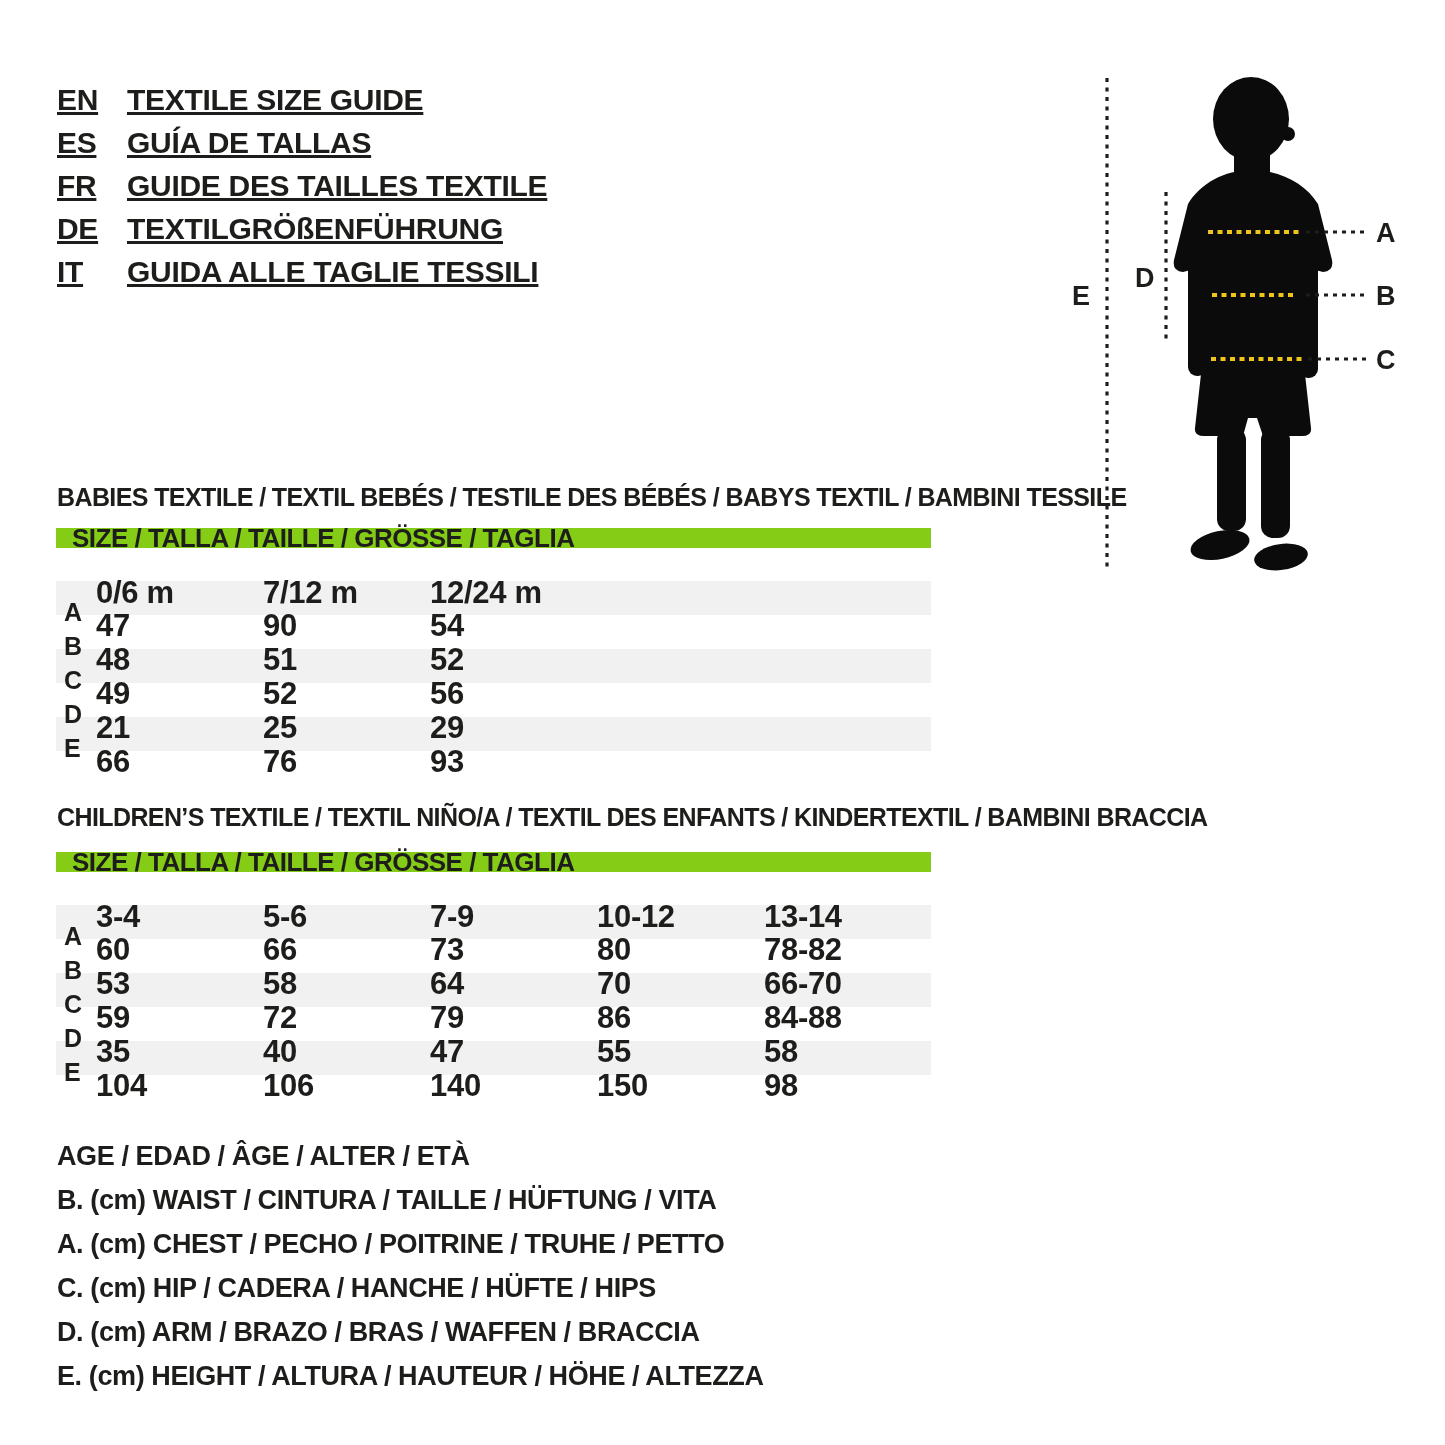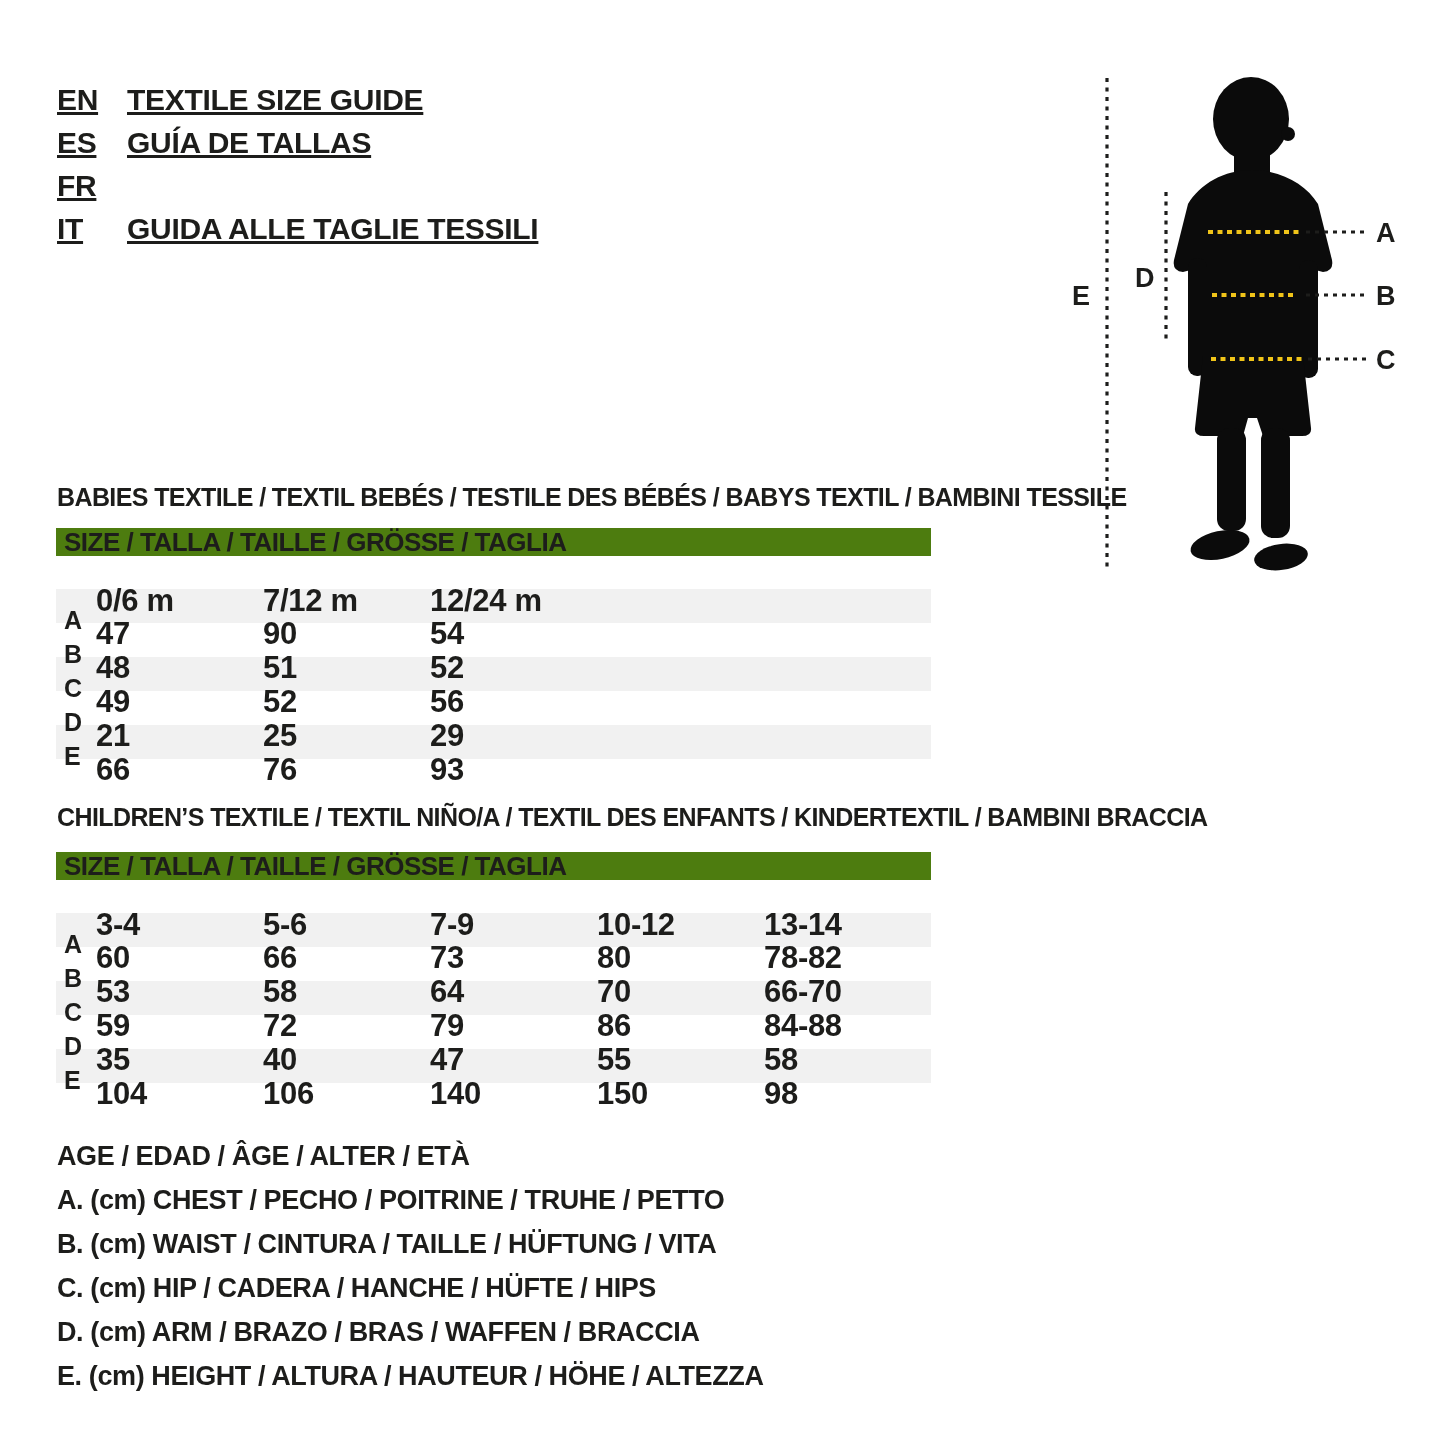--- a/index.html
+++ b/index.html
@@ -27,23 +27,23 @@
     font-size:25px; letter-spacing:-0.6px; white-space:nowrap;
   }
   #babies-heading   { top:483px; }
   #children-heading { top:803px; }
 
   
   .size-table { position:absolute; left:56px; width:875px; }
   #babies-table   { top:528px; }
   #children-table { top:852px; }
   .t-bar {
-    background:#4d7c0f; height:28px;
+    background:#84cc16; height:20px;
     display:flex; align-items:center;
-    padding-left:8px; font-size:26px; letter-spacing:-0.5px; white-space:nowrap;
+    padding-left:16px; font-size:26px; letter-spacing:-0.5px; white-space:nowrap;
   }
   .t-row {
     display:grid;
     grid-template-columns:40px repeat(5, 1fr);
     height:34px; align-items:center;
   }
   .t-colhead { height:33px; }
   .t-cell  { text-align:left; font-size:31px; letter-spacing:-0.3px;margin-top:27px; }
   .t-label { padding-left:8px; font-size:25px; }
   .stripe  { background:#f1f1f1; }
@@ -65,20 +65,25 @@
     <div class="lang-row">
       <span class="lang-code">EN</span>
       <span class="lang-title">TEXTILE SIZE GUIDE</span>
     </div>
     <div class="lang-row">
       <span class="lang-code">ES</span>
       <span class="lang-title">GUÍA DE TALLAS</span>
     </div>
     <div class="lang-row">
       <span class="lang-code">FR</span>
+      <span class="lang-title">GUIDE DES TAILLES TEXTILE</span>
+    </div>
+    <div class="lang-row">
+      <span class="lang-code">DE</span>
+      <span class="lang-title">TEXTILGRÖßENFÜHRUNG</span>
     </div>
     <div class="lang-row">
       <span class="lang-code">IT</span>
       <span class="lang-title">GUIDA ALLE TAGLIE TESSILI</span>
     </div>
   </div>
 
   <svg class="figure" viewBox="0 0 395 520">
 
     <line x1="57" y1="10" x2="57" y2="500" stroke="#1d1d1b" stroke-width="3.2" stroke-dasharray="4 5.5"></line>
@@ -214,20 +219,20 @@
         <div class="t-cell">104</div>
         <div class="t-cell">106</div>
         <div class="t-cell">140</div>
         <div class="t-cell">150</div>
         <div class="t-cell">98</div>
       </div>
     </div>
 
   <div class="legend">
     <div class="legend-row">AGE / EDAD / ÂGE / ALTER / ETÀ</div>
+    <div class="legend-row">B. (cm) WAIST / CINTURA / TAILLE / HÜFTUNG / VITA</div>
     <div class="legend-row">A. (cm) CHEST / PECHO / POITRINE / TRUHE / PETTO</div>
-    <div class="legend-row">B. (cm) WAIST / CINTURA / TAILLE / HÜFTUNG / VITA</div>
     <div class="legend-row">C. (cm) HIP / CADERA / HANCHE / HÜFTE / HIPS</div>
     <div class="legend-row">D. (cm) ARM / BRAZO / BRAS / WAFFEN / BRACCIA</div>
     <div class="legend-row">E. (cm) HEIGHT / ALTURA / HAUTEUR / HÖHE / ALTEZZA</div>
   </div>
 
 </div>
 
 </body></html>

